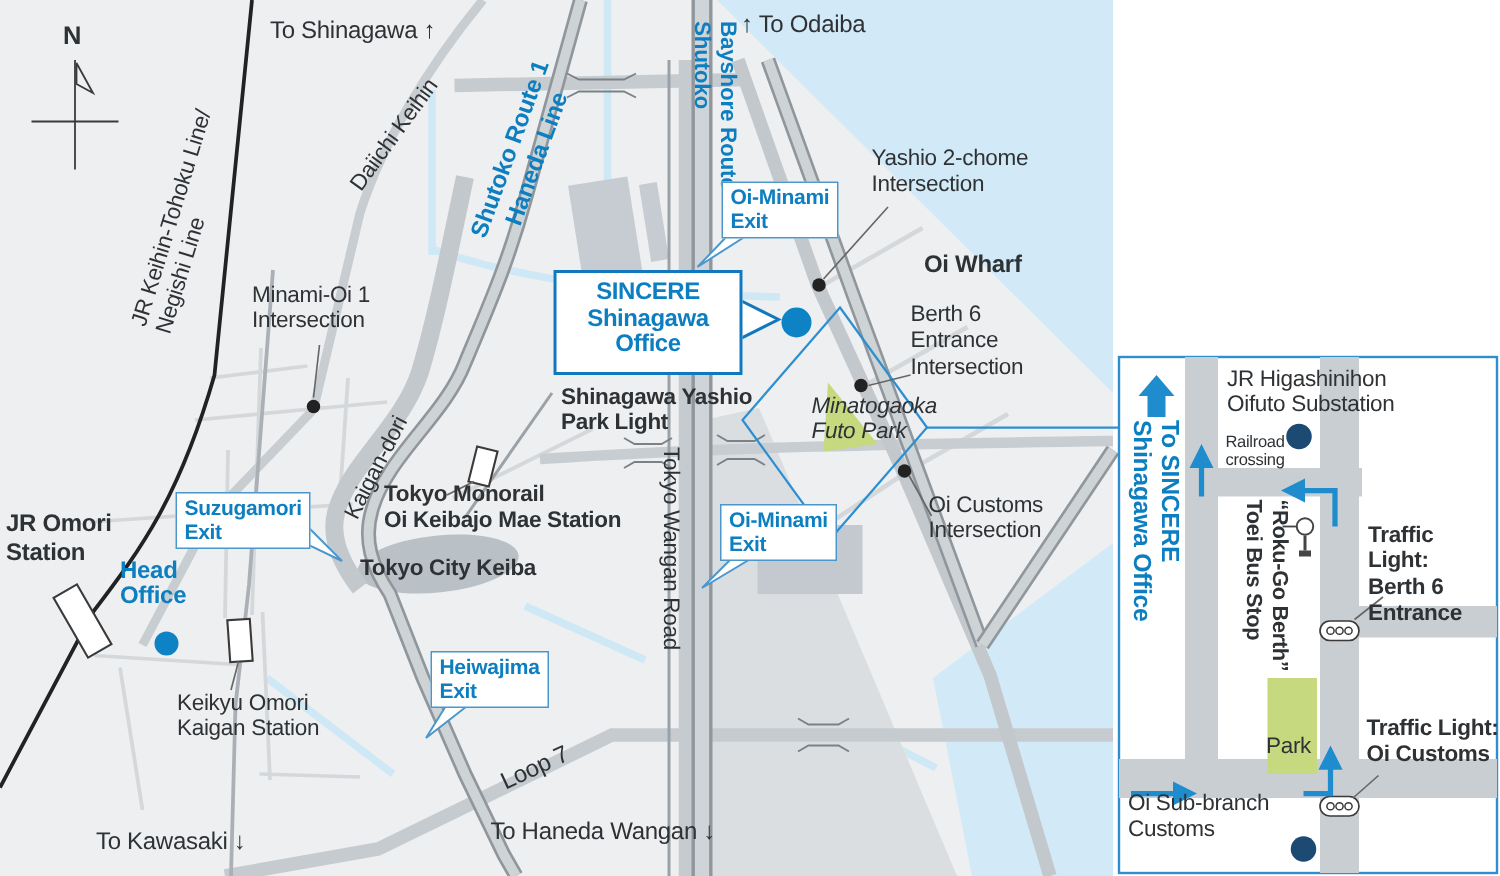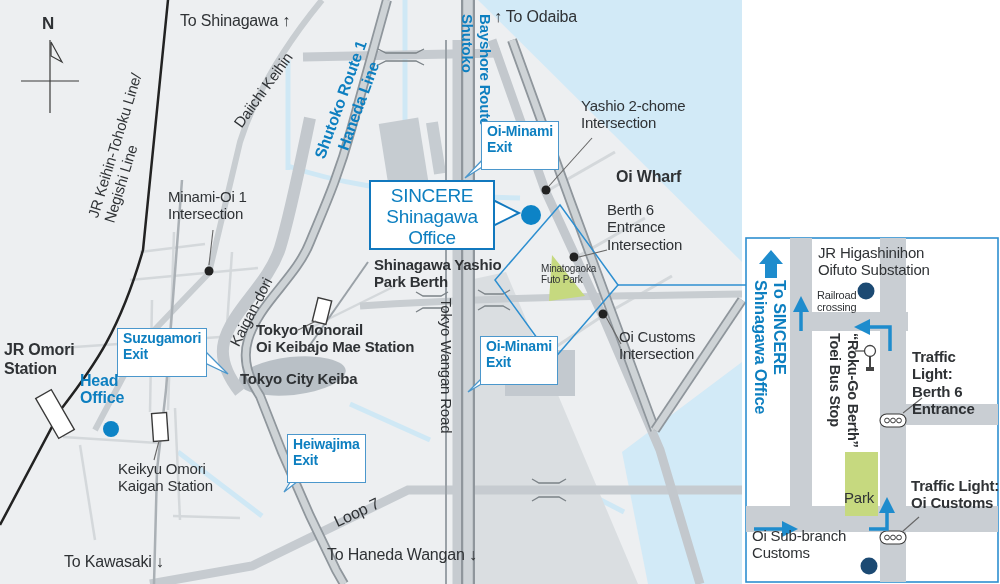--- a/index.html
+++ b/index.html
@@ -3,31 +3,31 @@
 <meta charset="utf-8">
 <style>
   html,body{margin:0;padding:0;background:#fff;}
   #stage{position:relative;width:1000px;height:584px;overflow:hidden;
          font-family:"Liberation Sans",sans-serif;background:#fff;}
   #stage svg{position:absolute;left:0;top:0;}
   .lbl{position:absolute;white-space:pre-line;color:#2f3235;
        font-size:15px;line-height:1.16;letter-spacing:-0.2px;}
   .b{font-weight:700;}
   .blue{color:#0d7fc0;}
-  .sm{font-size:10px;line-height:1.12;}
+  .sm{font-size:15px;line-height:1.12;font-style:italic;}
   .f16{font-size:16px;}
   .rot{transform-origin:center;white-space:pre;}
   .vlr{writing-mode:vertical-lr;}
   .vrl{writing-mode:vertical-rl;}
   .xbox{position:absolute;background:#fff;border:1.5px solid #4b97cc;
         color:#0d7fc0;font-weight:700;font-size:14px;line-height:1.12;
-        padding:2px 5px 14px;white-space:pre-line;letter-spacing:-0.2px;}
+        padding:2px 5px 3px;white-space:pre-line;letter-spacing:-0.2px;}
   .sincere{position:absolute;left:369px;top:180px;width:122px;height:62px;
         background:#fff;border:2.5px solid #1178be;color:#0d7fc0;
-        font-weight:400;font-size:19px;line-height:1.1;text-align:center;
+        font-weight:700;font-size:16px;line-height:1.1;text-align:center;
         padding-top:4px;white-space:pre-line;letter-spacing:-0.3px;z-index:3;}
   .lbl,.xbox{z-index:2;}
 </style>
 </head>
 <body>
 
 <div id="stage">
 
 <svg width="1000" height="584" viewBox="0 0 1000 584">
   <defs>
@@ -245,21 +245,21 @@
 
 <div class="lbl" style="left:581px;top:97px">Yashio 2-chome
 Intersection</div>
 <div class="lbl b f16" style="left:616px;top:168px">Oi Wharf</div>
 <div class="lbl" style="left:607px;top:201px">Berth 6
 Entrance
 Intersection</div>
 <div class="lbl" style="left:168px;top:188px">Minami-Oi 1
 Intersection</div>
 <div class="lbl b" style="left:374px;top:256px">Shinagawa Yashio
-Park Berth</div>
+Park Light</div>
 <div class="lbl sm" style="left:541px;top:263px">Minatogaoka
 Futo Park</div>
 <div class="lbl" style="left:619px;top:328px">Oi Customs
 Intersection</div>
 <div class="lbl b" style="left:256px;top:321px">Tokyo Monorail
 Oi Keibajo Mae Station</div>
 <div class="lbl b" style="left:240px;top:370px">Tokyo City Keiba</div>
 <div class="lbl" style="left:118px;top:460px">Keikyu Omori
 Kaigan Station</div>
 <div class="lbl b f16" style="left:4px;top:341px">JR Omori

